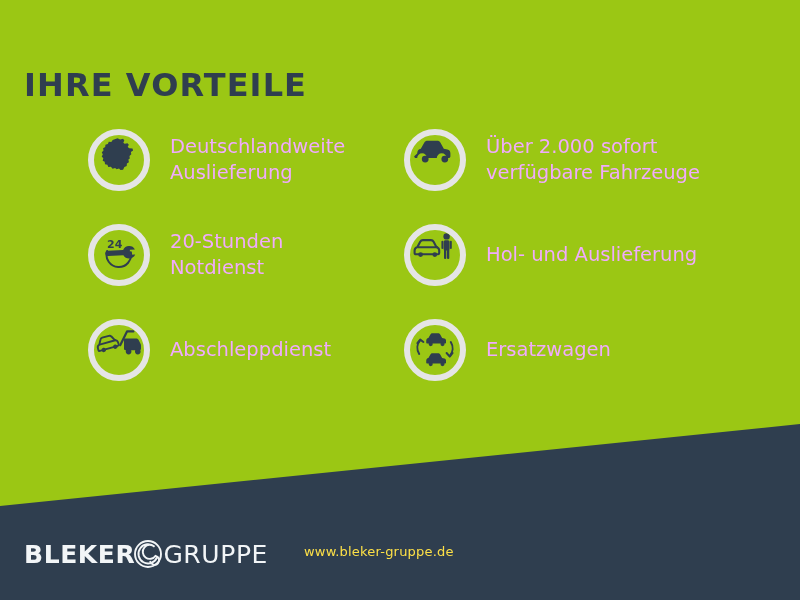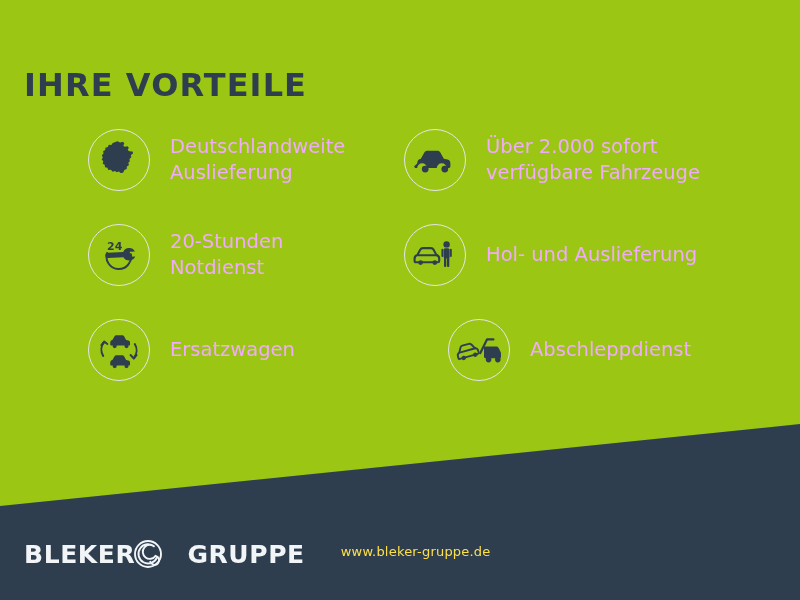--- a/index.html
+++ b/index.html
@@ -64,25 +64,25 @@
     align-items: center;
     height: 84px;
   }
   .benefit.col-left { width: 316px; flex: 0 0 316px; }
   .benefit.col-right { width: 360px; flex: 0 0 360px; }
 
   .icon-circle {
     flex: 0 0 auto;
     width: 62px;
     height: 62px;
-    border: 1px solid #e5e5e5;
+    border: 6px solid #e5e5e5;
     border-radius: 50%;
     box-sizing: border-box;
     display: flex;
-    align-items: center;
+    align-items: flex-start;
     justify-content: center;
     overflow: hidden;
   }
   .icon-circle svg { display: block; }
 
   .benefit-label {
     margin-left: 20px;
     font-size: 19.5px;
     line-height: 1.33;
     color: #f0abfc;
@@ -110,26 +110,25 @@
     line-height: 1;
   }
   .logo-mark {
     width: 30px;
     height: 30px;
     margin: 0 1px 0 -2px;
     flex: 0 0 auto;
   }
   .logo-gruppe {
     font-size: 25px;
-    font-weight: bold;
+    font-weight: normal;
     letter-spacing: 0.6px;
     color: #f2f5f7;
     line-height: 1;
     margin-left: -1px;
-    padding-left: 24px;
   }
   .logo-url {
     margin-top: 5px;
     margin-left: 36px;
     font-size: 13px;
     color: #fde047;
     letter-spacing: 0.2px;
     line-height: 1;
   }
 </style>
@@ -204,65 +203,65 @@
             <rect x="37.9" y="10.8" width="1.9" height="8.2" rx="0.9" fill="#2f3e4f"></rect>
           </svg>
         </span>
         <span class="benefit-label">Hol- und Auslieferung</span>
       </div>
 
     </div>
 
     <div class="benefit-row">
 
-      <div class="benefit col-right">
-        <span class="icon-circle">
-          <svg width="46" height="46" viewBox="0 0 46 46" aria-hidden="true">
-
-            <g transform="translate(12.5,4.5) scale(0.72)">
-              <path fill="#2f3e4f" d="M2.4 15.6 c0-2.1 1.0-3.3 3.0-3.8 l2.8-4.9 c0.7-1.2 1.6-1.7 2.9-1.7 h7.8 c1.3 0 2.2 0.5 2.9 1.7 l2.7 4.8 3.0 0.7 c1.7 0.4 2.4 1.4 2.4 3.2 v2.4 c0 0.9-0.6 1.5-1.5 1.5 h-24.5 c-0.9 0-1.5-0.6-1.5-1.5z"></path>
-              <circle cx="8.6" cy="20.2" r="2.9" fill="#2f3e4f"></circle>
-              <circle cx="25.0" cy="20.2" r="2.9" fill="#2f3e4f"></circle>
-            </g>
-
-            <g transform="translate(12.5,24.5) scale(0.72)">
-              <path fill="#2f3e4f" d="M2.4 15.6 c0-2.1 1.0-3.3 3.0-3.8 l2.8-4.9 c0.7-1.2 1.6-1.7 2.9-1.7 h7.8 c1.3 0 2.2 0.5 2.9 1.7 l2.7 4.8 3.0 0.7 c1.7 0.4 2.4 1.4 2.4 3.2 v2.4 c0 0.9-0.6 1.5-1.5 1.5 h-24.5 c-0.9 0-1.5-0.6-1.5-1.5z"></path>
-              <circle cx="8.6" cy="20.2" r="2.9" fill="#2f3e4f"></circle>
-              <circle cx="25.0" cy="20.2" r="2.9" fill="#2f3e4f"></circle>
-            </g>
-
-            <path d="M7.2 29.0 a12 12 0 0 1 1.0-14.0" fill="none" stroke="#2f3e4f" stroke-width="2.0" stroke-linecap="round"></path>
-            <path d="M5.4 18.2 L8.2 14.6 L11.4 17.0" fill="none" stroke="#2f3e4f" stroke-width="2.0" stroke-linecap="round" stroke-linejoin="round"></path>
-
-            <path d="M38.8 17.0 a12 12 0 0 1-1.0 14.0" fill="none" stroke="#2f3e4f" stroke-width="2.0" stroke-linecap="round"></path>
-            <path d="M34.6 28.0 L37.8 31.6 L40.6 28.0" fill="none" stroke="#2f3e4f" stroke-width="2.0" stroke-linecap="round" stroke-linejoin="round"></path>
-          </svg>
-        </span>
-        <span class="benefit-label">Ersatzwagen</span>
-      </div>
-
       <div class="benefit col-left">
         <span class="icon-circle">
           <svg width="48" height="34" viewBox="0 0 48 34" aria-hidden="true">
 
             <g transform="rotate(-16 13 20)">
               <path d="M2.4 20.4 c0-1.8 0.8-2.8 2.4-3.2 l2.4-4.4 c0.5-1.0 1.3-1.4 2.3-1.4 h6.8 c1.1 0 1.8 0.4 2.3 1.4 l2.4 4.4 c1.6 0.4 2.4 1.4 2.4 3.2 v1.9 c0 0.8-0.4 1.2-1.2 1.2 h-18.6 c-0.8 0-1.2-0.4-1.2-1.2z" fill="none" stroke="#2f3e4f" stroke-width="1.9" stroke-linejoin="round"></path>
               <line x1="5.1" y1="17.4" x2="22.2" y2="17.4" stroke="#2f3e4f" stroke-width="1.9"></line>
               <circle cx="7.6" cy="23.6" r="2.2" fill="#2f3e4f"></circle>
               <circle cx="19.6" cy="23.6" r="2.2" fill="#2f3e4f"></circle>
             </g>
 
             <path d="M25.2 20.2 L32.0 6.4 L38.4 6.4" fill="none" stroke="#2f3e4f" stroke-width="2.2" stroke-linecap="round" stroke-linejoin="round"></path>
 
             <path d="M30.4 13.6 h10.6 c1.4 0 2.2 0.5 2.8 1.7 l1.6 3.2 c0.4 0.8 0.6 1.4 0.6 2.3 v3.0 c0 0.9-0.5 1.4-1.4 1.4 h-14.2 c-0.9 0-1.4-0.5-1.4-1.4 v-8.8 c0-0.9 0.5-1.4 1.4-1.4z" fill="#2f3e4f"></path>
             <circle cx="33.6" cy="26.6" r="2.8" fill="#2f3e4f"></circle>
             <circle cx="42.8" cy="26.6" r="2.8" fill="#2f3e4f"></circle>
           </svg>
         </span>
         <span class="benefit-label">Abschleppdienst</span>
+      </div>
+
+      <div class="benefit col-right">
+        <span class="icon-circle">
+          <svg width="46" height="46" viewBox="0 0 46 46" aria-hidden="true">
+
+            <g transform="translate(12.5,4.5) scale(0.72)">
+              <path fill="#2f3e4f" d="M2.4 15.6 c0-2.1 1.0-3.3 3.0-3.8 l2.8-4.9 c0.7-1.2 1.6-1.7 2.9-1.7 h7.8 c1.3 0 2.2 0.5 2.9 1.7 l2.7 4.8 3.0 0.7 c1.7 0.4 2.4 1.4 2.4 3.2 v2.4 c0 0.9-0.6 1.5-1.5 1.5 h-24.5 c-0.9 0-1.5-0.6-1.5-1.5z"></path>
+              <circle cx="8.6" cy="20.2" r="2.9" fill="#2f3e4f"></circle>
+              <circle cx="25.0" cy="20.2" r="2.9" fill="#2f3e4f"></circle>
+            </g>
+
+            <g transform="translate(12.5,24.5) scale(0.72)">
+              <path fill="#2f3e4f" d="M2.4 15.6 c0-2.1 1.0-3.3 3.0-3.8 l2.8-4.9 c0.7-1.2 1.6-1.7 2.9-1.7 h7.8 c1.3 0 2.2 0.5 2.9 1.7 l2.7 4.8 3.0 0.7 c1.7 0.4 2.4 1.4 2.4 3.2 v2.4 c0 0.9-0.6 1.5-1.5 1.5 h-24.5 c-0.9 0-1.5-0.6-1.5-1.5z"></path>
+              <circle cx="8.6" cy="20.2" r="2.9" fill="#2f3e4f"></circle>
+              <circle cx="25.0" cy="20.2" r="2.9" fill="#2f3e4f"></circle>
+            </g>
+
+            <path d="M7.2 29.0 a12 12 0 0 1 1.0-14.0" fill="none" stroke="#2f3e4f" stroke-width="2.0" stroke-linecap="round"></path>
+            <path d="M5.4 18.2 L8.2 14.6 L11.4 17.0" fill="none" stroke="#2f3e4f" stroke-width="2.0" stroke-linecap="round" stroke-linejoin="round"></path>
+
+            <path d="M38.8 17.0 a12 12 0 0 1-1.0 14.0" fill="none" stroke="#2f3e4f" stroke-width="2.0" stroke-linecap="round"></path>
+            <path d="M34.6 28.0 L37.8 31.6 L40.6 28.0" fill="none" stroke="#2f3e4f" stroke-width="2.0" stroke-linecap="round" stroke-linejoin="round"></path>
+          </svg>
+        </span>
+        <span class="benefit-label">Ersatzwagen</span>
       </div>
 
     </div>
 
   </div>
 
   <div class="footer-logo">
     <div class="logo-wordmark">
       <span class="logo-bleker">BLEKER</span>
       <span class="logo-mark">

